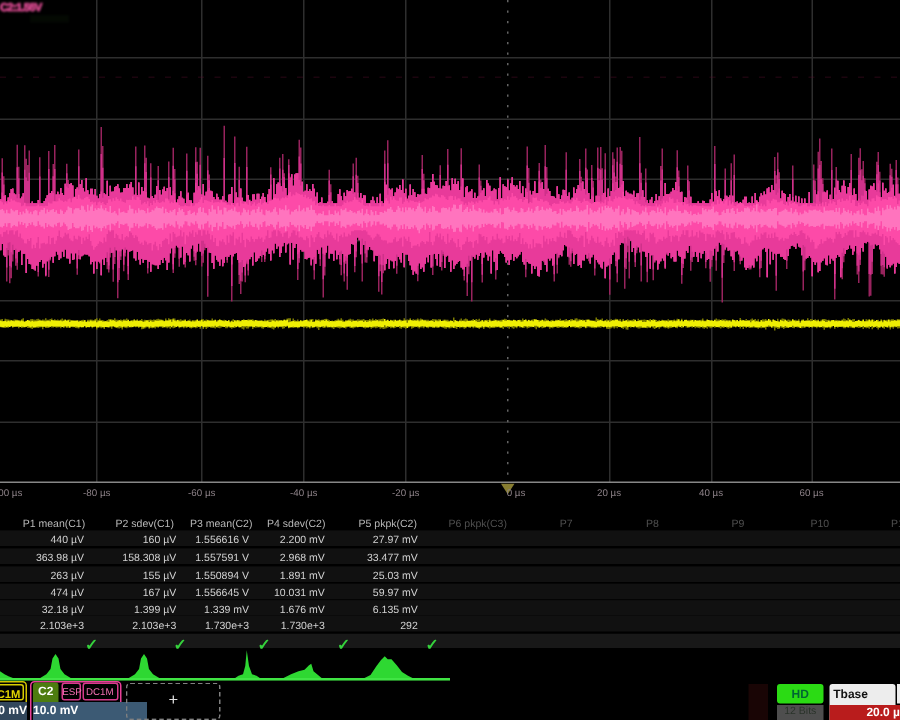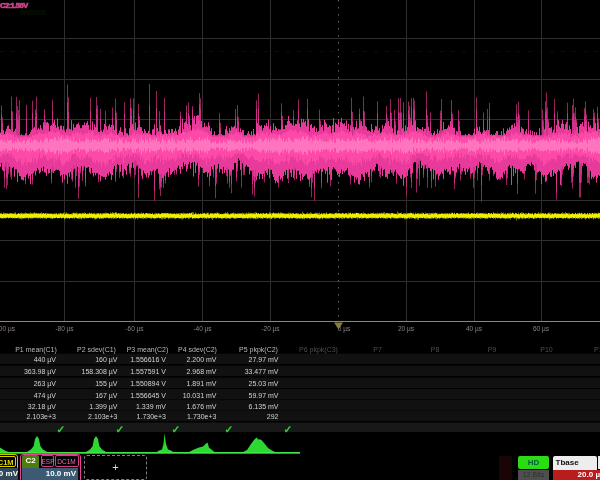--- a/index.html
+++ b/index.html
@@ -117,21 +117,21 @@
 
 <div class="abs" style="left:-58px;top:454px;width:76px;height:29px;border:1.5px solid #cfc400;border-radius:3px;background:#000">
   <div class="abs" style="left:47px;top:1px;width:26px;height:11px;border:1px solid #d8cd00;border-radius:2px;color:#e0d400;font-size:7.5px;font-weight:bold;text-align:center;line-height:11px">DC1M</div>
   <div class="abs" style="left:1px;top:13px;width:74px;height:13px;background:#32475c;color:#fff;font-size:8px;font-weight:bold;text-align:right;line-height:11px;padding-right:0px">50.0 mV</div>
 </div>
 
 <div class="abs" style="left:20px;top:453.5px;width:61px;height:29px;border:1.5px solid #e83f98;border-radius:3px;background:#000">
   <div class="abs" style="left:1px;top:0.5px;width:17px;height:16px;background:#4d7c0f;border-radius:2px;color:#fff;font-size:8px;font-weight:bold;text-align:center;line-height:12px">C2</div>
   <div class="abs" style="left:19.5px;top:0.5px;width:13px;height:12px;border:1px solid #d63b8c;border-radius:2px;color:#ef6fb0;font-size:6.5px;text-align:center;line-height:11px">ESP</div>
   <div class="abs" style="left:33.5px;top:0.5px;width:24px;height:12px;border:1px solid #d63b8c;border-radius:2px;color:#ef6fb0;font-size:6.5px;text-align:center;line-height:11px">DC1M</div>
-  <div class="abs" style="left:1px;top:13.5px;width:56px;height:13px;background:#3c5a74;color:#fff;font-size:8px;font-weight:bold;text-align:right;line-height:11.5px;padding-right:2px">10.0 mV</div>
+  <div class="abs" style="left:1px;top:13.5px;width:76px;height:13px;background:#3c5a74;color:#fff;font-size:8px;font-weight:bold;text-align:left;line-height:11.5px;padding-right:2px">10.0 mV</div>
 </div>
 
 <div class="abs" style="left:84px;top:454.5px;width:63px;height:25px;border:1px dashed #808080;border-radius:3px;color:#e0e0e0;font-size:11px;text-align:center;line-height:23px">+</div>
 
 <div class="abs" style="left:499px;top:456px;width:13px;height:24px;background:#190505"></div>
 
 <div class="abs" style="left:518px;top:455.5px;width:31px;height:13.5px;background:#2bdb14;border-radius:2px;color:#063;font-size:8px;font-weight:bold;text-align:center;line-height:13.5px">HD</div>
 <div class="abs" style="left:518px;top:470px;width:31px;height:10px;background:#4e4e4e;color:#2a332a;font-size:7px;text-align:center;line-height:10px">12 Bits</div>
 
 <div class="abs" style="left:552.5px;top:455.5px;width:44px;height:26px;background:#ededed;border-radius:2px;color:#111;font-size:8px;font-weight:bold;line-height:13px;padding-left:3px">Tbase</div>

